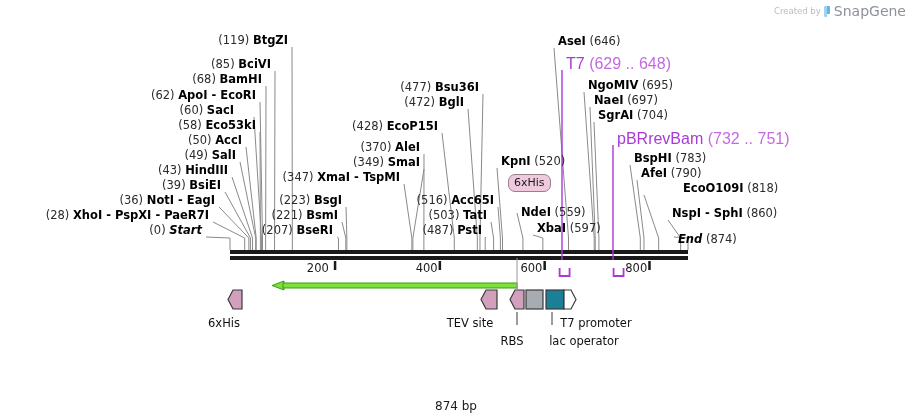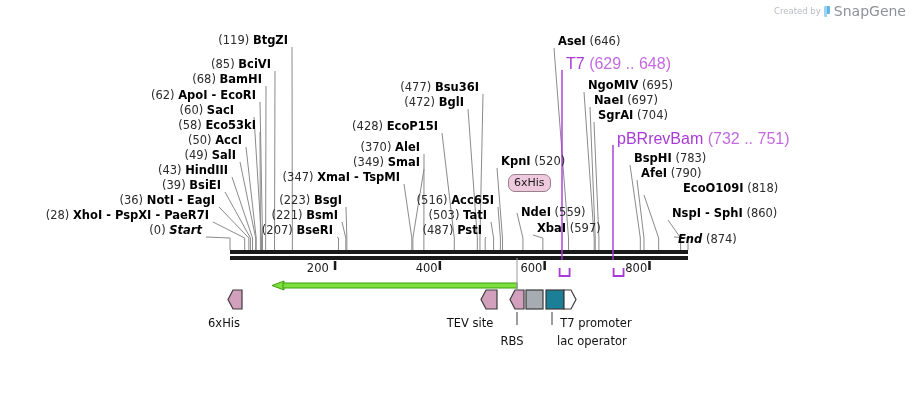--- a/index.html
+++ b/index.html
@@ -293,17 +293,18 @@
       <div class="tick-num" style="left: 302.805px; top: 261px; width: 30px; text-align: center;">200</div>
       <div class="tick-num" style="left: 407.611px; top: 261px; width: 30px; text-align: right;">400</div>
       <div class="tick-num" style="left: 512.416px; top: 261px; width: 30px; text-align: right;">600</div>
       <div class="tick-num" style="left: 617.222px; top: 261px; width: 30px; text-align: right;">800</div>
     </div>
   <div id="track-caption-layer">
       <div class="feat-cap" style="top: 316px; left: 154px; width: 140px; text-align: center;">6xHis</div>
       <div class="feat-cap" style="top: 316px; left: 400px; width: 140px; text-align: center;">TEV site</div>
       <div class="feat-cap" style="top: 334px; left: 442px; width: 140px; text-align: center;">RBS</div>
       <div class="feat-cap" style="top: 316px; left: 526px; width: 140px; text-align: center;">T7 promoter</div>
-      <div class="feat-cap" style="top: 334px; left: 514px; width: 140px;  padding-left: 43px;">lac operator</div>
+      <div class="feat-cap" style="top: 334px; left: 514px; width: 140px; text-align: center;">lac operator</div>
     </div>
 
+  <div class="plasmid-size" style="top:399px;">874 bp</div>
 
 </div>
 
 </body></html>

